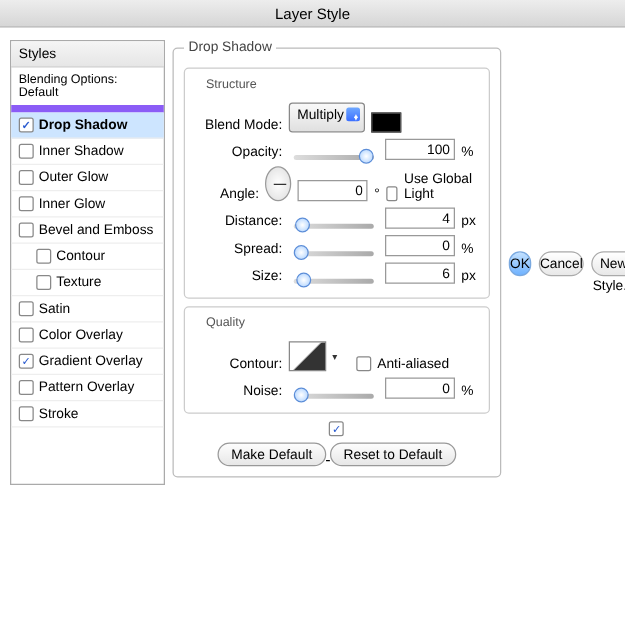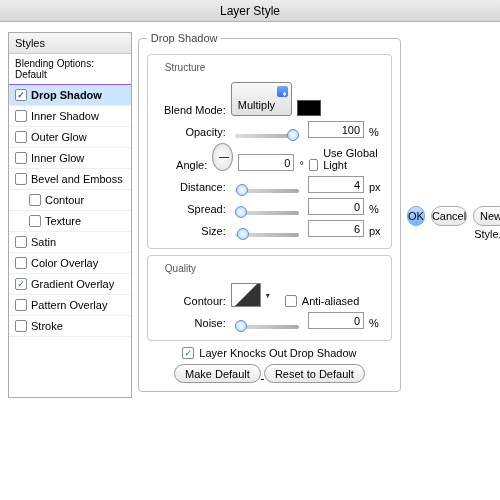--- a/index.html
+++ b/index.html
@@ -3,34 +3,34 @@
 <meta charset="utf-8">
 <style>
 * { box-sizing: border-box; margin: 0; padding: 0; font-family: "Lucida Grande", Arial, sans-serif; font-size: 11px; }
 body { background: #fff; }
 .window { width: 500px; height: 500px; background: #fff; position: relative; }
 .titlebar { height: 22px; background: linear-gradient(to bottom, #ededed, #d6d6d6); border-bottom: 1px solid #b0b0b0; text-align: center; line-height: 22px; font-size: 12px; color: #000; }
 .content { padding: 10px 8px 8px 8px; display: flex; gap: 6px; }
 
 .left-panel { width: 128px; border: 1px solid #aaa; background: #fff; }
 .left-head { background: linear-gradient(#f5f5f5,#e6e6e6); padding: 4px 6px; border-bottom: 1px solid #ccc; }
-.left-sub { padding: 4px 6px; border-bottom: 1px solid #8b5cf6; font-size: 10px;}
+.left-sub { padding: 4px 6px; border-bottom: 6px solid #8b5cf6; font-size: 10px;}
 .left-item { padding: 4px 6px; border-bottom: 1px solid #eee; display: flex; align-items: center; gap: 4px; cursor: pointer; }
 .left-item.selected { background: #cde5ff; font-weight: bold; }
 .left-item.indent { padding-left: 20px; }
 
 .mid-panel { flex: 1; }
 fieldset { border: 1px solid #bbb; border-radius: 4px; padding: 6px 8px 8px 8px; margin-bottom: 6px; }
 legend { padding: 0 4px; color: #444; font-size: 11px; }
 .nested { border: 1px solid #ccc; margin: 4px 0 6px 0; border-radius: 4px; padding: 6px 8px;}
 .nested-label { color: #555; font-size: 10px; margin: -12px 0 4px 6px; background:#fff; display:inline-block; padding:0 3px;}
 
 .row { display: flex; align-items: flex-end; margin: 5px 0; gap: 5px; }
 .lbl { width: 70px; text-align: right; color: #000; }
-.select { background: linear-gradient(#f9f9f9,#e0e0e0); border:1px solid #888; border-radius:3px; padding:15px 16px 1px 6px; position:relative; font-size:11px; height:34px; line-height:15px; }
+.select { background: linear-gradient(#f9f9f9,#e0e0e0); border:1px solid #888; border-radius:3px; padding:2px 16px 1px 6px; position:relative; font-size:11px; height:24px; line-height:15px; }
 .select::after { content:""; position:absolute; right:3px; top:3px; width:11px; height:11px; background: linear-gradient(#6fa8ff,#3b6fff); border-radius:2px; }
 .select::before { content:"◂▸"; font-size:6px; color:#fff; position:absolute; right:5px; top:3px; z-index:2; transform: rotate(90deg); letter-spacing:-1px;}
 .swatch { width:24px; height:16px; background:#000; border:1px solid #555;}
 .slider { flex:1; height: 4px; background: linear-gradient(to right,#ddd,#aaa); border-radius:2px; position:relative; margin:0 4px;}
 .slider .thumb { position:absolute; width:12px; height:12px; background: radial-gradient(#fff,#a8cfff); border:1px solid #5b8dd8; border-radius:50%; top:-5px; }
 .num { width:56px; height:17px; border:1px solid #999; background:#fff; text-align:right; padding:1px 3px; font-size:11px;}
 .unit { width:14px; color:#000; }
 .dial { width:28px; height:28px; border:1px solid #999; border-radius:50%; background: radial-gradient(#fff,#ddd); position:relative;}
 .dial::after{content:"";position:absolute;width:10px;height:1px;background:#333;right:3px;top:13px;}
 .chk { width:12px; height:12px; border:1px solid #888; border-radius:2px; background:#fff; display:inline-flex; align-items:center; justify-content:center; font-size:9px; color:#2a5bd0; line-height:9px;}
@@ -184,21 +184,20 @@
             <span class="slider">
                 <span class="thumb" style="left:0"></span>
               </span>
             <input class="num" value="0" style="">
             <span class="unit">%</span>
           </div>
         </div>
 
         <div class="row" style="justify-content:center">
           <span class="chk on"></span>
-          <span>Layer Knocks Out Drop Shadow</span>
         </div>
         <div class="btn-row">
           <span class="btn">Make Default</span>
           <span class="btn">Reset to Default</span>
         </div>
       </fieldset>
     </div>
 
     <div class="right-panel">
       <div class="aqua-btn aqua-ok">OK</div>

